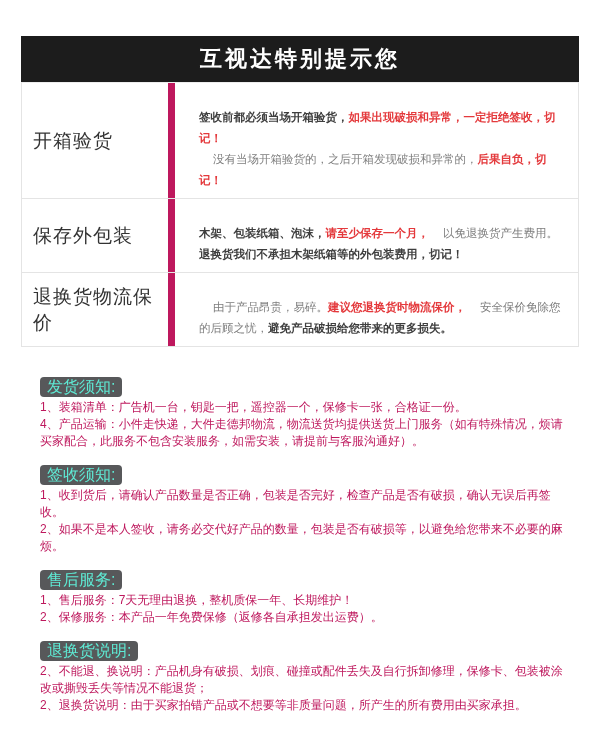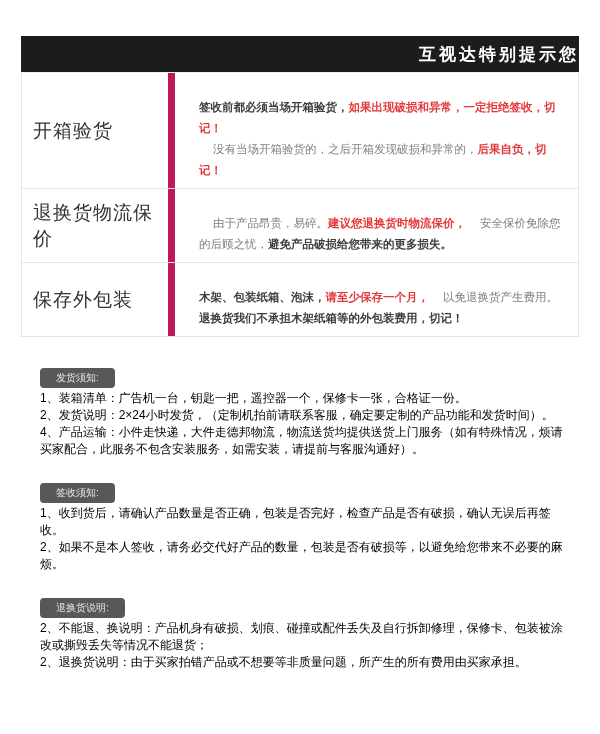--- a/index.html
+++ b/index.html
@@ -3,48 +3,48 @@
 <meta charset="utf-8">
 <style>
   html,body{margin:0;padding:0;background:#fff;}
   .page{
     width:600px;height:734px;box-sizing:border-box;position:relative;
     background:#fff;overflow:hidden;padding-top:36px;
     font-family:"Liberation Sans","DejaVu Sans",sans-serif;
   }
   
   .banner{
-    margin:0 21px;height:36px;background:#1c1c1c;color:#fff;
-    display:flex;align-items:center;justify-content:flex-end;
-    font-size:17px;font-weight:bold;letter-spacing:3px;
+    margin:0 21px;height:46px;background:#1c1c1c;color:#fff;
+    display:flex;align-items:center;justify-content:center;
+    font-size:22px;font-weight:bold;letter-spacing:3px;
   }
   
   .ntable{margin:0 21px;border:1px solid #e4e4e4;border-top:1px solid #ededed;}
   .trow{display:flex;border-bottom:1px solid #e4e4e4;}
   .trow:last-child{border-bottom:none;}
   .tlabel{
     width:153px;box-sizing:border-box;padding:0 6px 0 11px;
     border-right:7px solid #be185d;display:flex;align-items:center;
     font-size:19px;color:#333;letter-spacing:1px;
   }
   .tcontent{
     flex:1;padding:24px 9px 7px 24px;font-size:11.5px;line-height:21px;color:#7e7e7e;
   }
   .cl{margin:0;}
   .seg-bold-dark{color:#3e3e3e;font-weight:bold;}
   .seg-red-bold{color:#e4393c;font-weight:bold;}
   .seg-normal{color:#7e7e7e;font-weight:normal;margin-left:14px;}
   
   .sections{padding:30px 33px 0 40px;}
-  .sec + .sec{margin-top:24px;}
+  .sec + .sec{margin-top:15px;}
   .badge{
-    display:inline-block;background:#57585a;color:#e5e5e5;font-size:10px;
-    line-height:12px;padding:4px 16px;border-radius:4px;margin-bottom:2px;
+    display:inline-block;background:#57585a;color:#5eead4;font-size:16px;
+    line-height:12px;padding:4px 7px;border-radius:4px;margin-bottom:2px;
   }
-  .sline{margin:0;font-size:12px;line-height:17px;color:#000000;}
+  .sline{margin:0;font-size:12px;line-height:17px;color:#be185d;}
 </style>
 </head>
 <body>
 
 <div class="page">
 
   <div class="banner">
     <span>互视达特别提示您</span>
   </div>
 
@@ -52,52 +52,56 @@
 
     <div class="trow">
       <div class="tlabel">开箱验货</div>
       <div class="tcontent">
         <p class="cl"><span class="seg-bold-dark">签收前都必须当场开箱验货，</span><span class="seg-red-bold">如果出现破损和异常，一定拒绝签收，切记！</span></p>
         <p class="cl"><span class="seg-normal">没有当场开箱验货的，之后开箱发现破损和异常的，</span><span class="seg-red-bold">后果自负，切记！</span></p>
       </div>
     </div>
 
     <div class="trow">
-      <div class="tlabel">退换货物流保价</div>
+      <div class="tlabel">保存外包装</div>
       <div class="tcontent">
-        <p class="cl"><span class="seg-normal">由于产品昂贵，易碎。</span><span class="seg-red-bold">建议您退换货时物流保价，</span><span class="seg-normal">安全保价免除您的后顾之忧，</span><span class="seg-bold-dark">避免产品破损给您带来的更多损失。</span></p>
+        <p class="cl"><span class="seg-bold-dark">木架、包装纸箱、泡沫，</span><span class="seg-red-bold">请至少保存一个月，</span><span class="seg-normal">以免退换货产生费用。</span></p>
+        <p class="cl"><span class="seg-bold-dark">退换货我们不承担木架纸箱等的外包装费用，切记！</span></p>
       </div>
     </div>
 
     <div class="trow">
-      <div class="tlabel">保存外包装</div>
+      <div class="tlabel">退换货物流保价</div>
       <div class="tcontent">
-        <p class="cl"><span class="seg-bold-dark">木架、包装纸箱、泡沫，</span><span class="seg-red-bold">请至少保存一个月，</span><span class="seg-normal">以免退换货产生费用。</span></p>
-        <p class="cl"><span class="seg-bold-dark">退换货我们不承担木架纸箱等的外包装费用，切记！</span></p>
+        <p class="cl"><span class="seg-normal">由于产品昂贵，易碎。</span><span class="seg-red-bold">建议您退换货时物流保价，</span><span class="seg-normal">安全保价免除您的后顾之忧，</span><span class="seg-bold-dark">避免产品破损给您带来的更多损失。</span></p>
       </div>
     </div>
 
   </div>
 
   <div class="sections">
 
     <div class="sec">
       <span class="badge">发货须知:</span>
       <p class="sline">1、装箱清单：广告机一台，钥匙一把，遥控器一个，保修卡一张，合格证一份。</p>
-      <p class="sline">2、发货说明：2×24小时发货，（定制机拍前请联系客服，确定要定制的产品功能和发货时间）。</p>
       <p class="sline">4、产品运输：小件走快递，大件走德邦物流，物流送货均提供送货上门服务（如有特殊情况，烦请买家配合，此服务不包含安装服务，如需安装，请提前与客服沟通好）。</p>
     </div>
 
     <div class="sec">
       <span class="badge">签收须知:</span>
       <p class="sline">1、收到货后，请确认产品数量是否正确，包装是否完好，检查产品是否有破损，确认无误后再签收。</p>
       <p class="sline">2、如果不是本人签收，请务必交代好产品的数量，包装是否有破损等，以避免给您带来不必要的麻烦。</p>
     </div>
 
 
+    <div class="sec">
+      <span class="badge">售后服务:</span>
+      <p class="sline">1、售后服务：7天无理由退换，整机质保一年、长期维护！</p>
+      <p class="sline">2、保修服务：本产品一年免费保修（返修各自承担发出运费）。</p>
+    </div>
 
     <div class="sec">
       <span class="badge">退换货说明:</span>
       <p class="sline">2、不能退、换说明：产品机身有破损、划痕、碰撞或配件丢失及自行拆卸修理，保修卡、包装被涂改或撕毁丢失等情况不能退货；</p>
       <p class="sline">2、退换货说明：由于买家拍错产品或不想要等非质量问题，所产生的所有费用由买家承担。</p>
       
     </div>
 
   </div>
 

